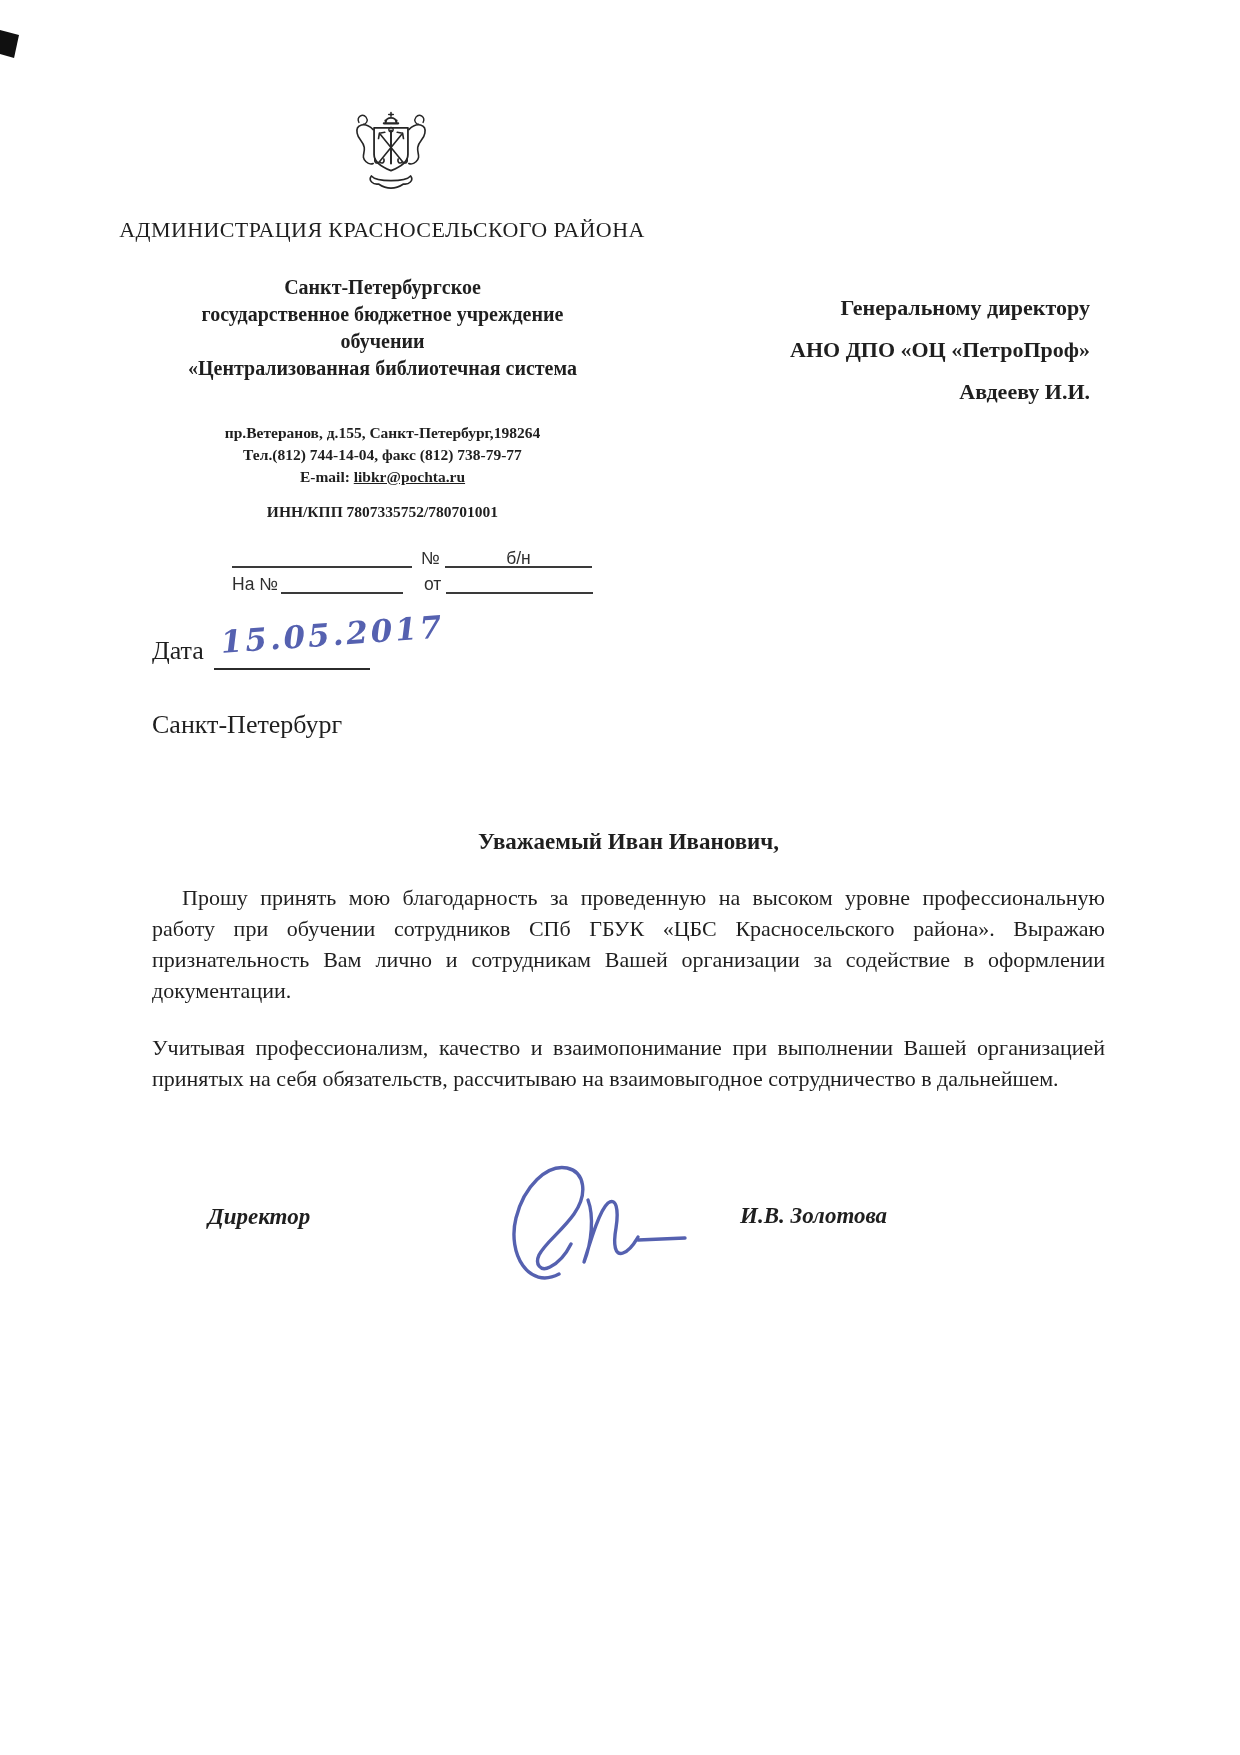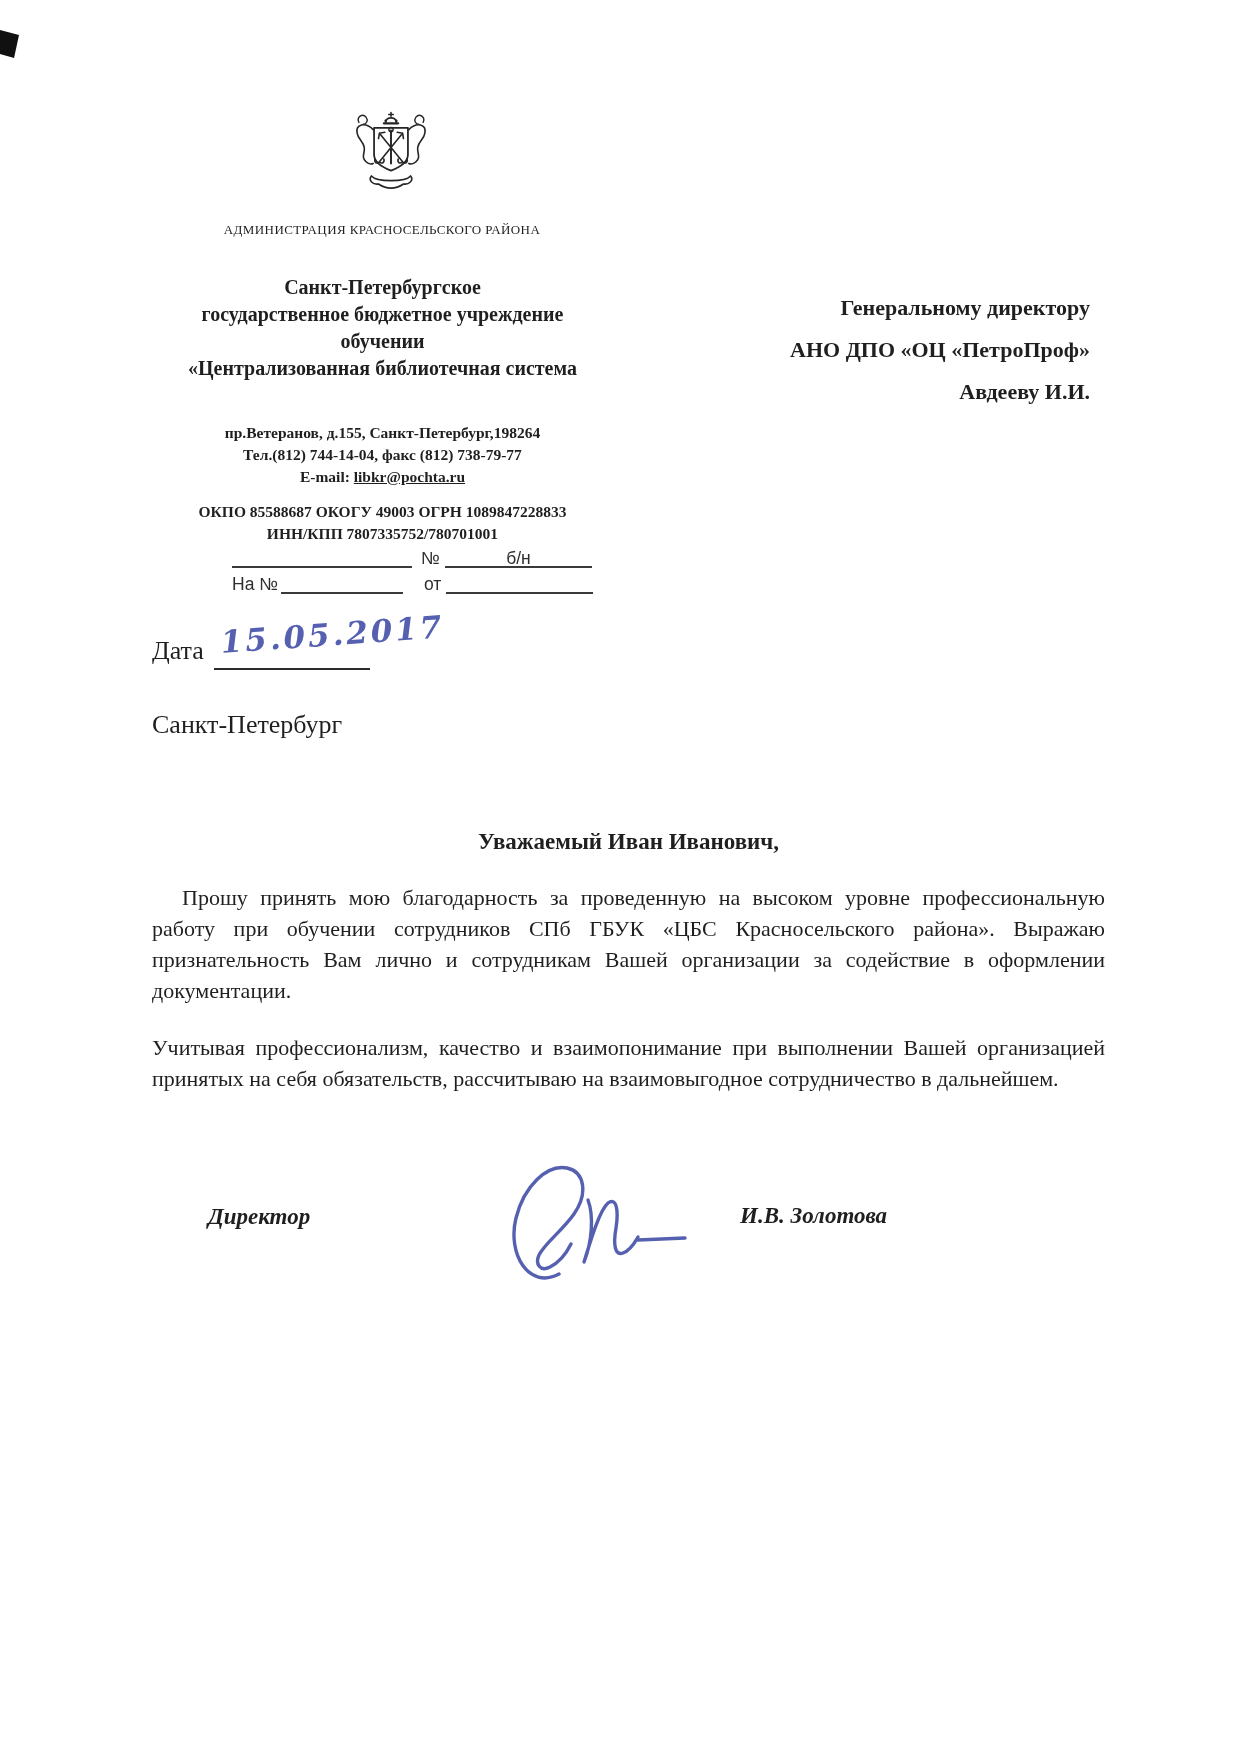--- a/index.html
+++ b/index.html
@@ -14,21 +14,21 @@
   }
   .abs{position:absolute;}
   
   .corner-mark{left:0;top:30px;width:19px;height:28px;background:#101010;
     clip-path:polygon(0 0,100% 18%,74% 100%,0 86%);}
   
   .emblem{left:345px;top:110px;width:92px;height:82px;}
   .emblem svg{width:100%;height:100%;}
   
   .admin-block{left:107px;top:219px;width:550px;text-align:center;
-    font-size:13px;line-height:21px;letter-spacing:.4px;}
+    font-size:22px;line-height:21px;letter-spacing:.4px;}
   .org-block{left:130px;top:274px;width:505px;text-align:center;
     font-weight:bold;font-size:20px;line-height:27px;}
   .addr-block{left:130px;top:422px;width:505px;text-align:center;
     font-weight:bold;font-size:15.5px;line-height:22px;}
   .codes-block{left:130px;top:501px;width:505px;text-align:center;
     font-weight:bold;font-size:15.5px;line-height:22px;}
   .u{text-decoration:underline;}
   
   .ref{font-family:"Liberation Sans", sans-serif;font-size:17.5px;color:#2e2e2e;}
   .blank{border-bottom:2px solid #3a3a3a;display:inline-block;}
@@ -110,21 +110,20 @@
   <div class="abs addr-block">
     <div>пр.Ветеранов, д.155, Санкт-Петербург,198264</div>
     <div>Тел.(812) 744-14-04, факс (812) 738-79-77</div>
     <div>
       <span>E-mail:</span>
       <span class="u">libkr@pochta.ru</span>
     </div>
   </div>
 
   <div class="abs codes-block">
-    <div>ОКПО 85588687 ОКОГУ 49003 ОГРН 1089847228833</div>
     <div>ИНН/КПП 7807335752/780701001</div>
   </div>
 
   <span class="abs blank ref-line1-blank"></span>
   <span class="abs ref ref-no-label">№</span>
   <span class="abs blank ref ref-line2-blank">б/н</span>
   <span class="abs ref ref-na-label">На №</span>
   <span class="abs blank ref-line3-blank"></span>
   <span class="abs ref ref-ot-label">от</span>
   <span class="abs blank ref-line4-blank"></span>

